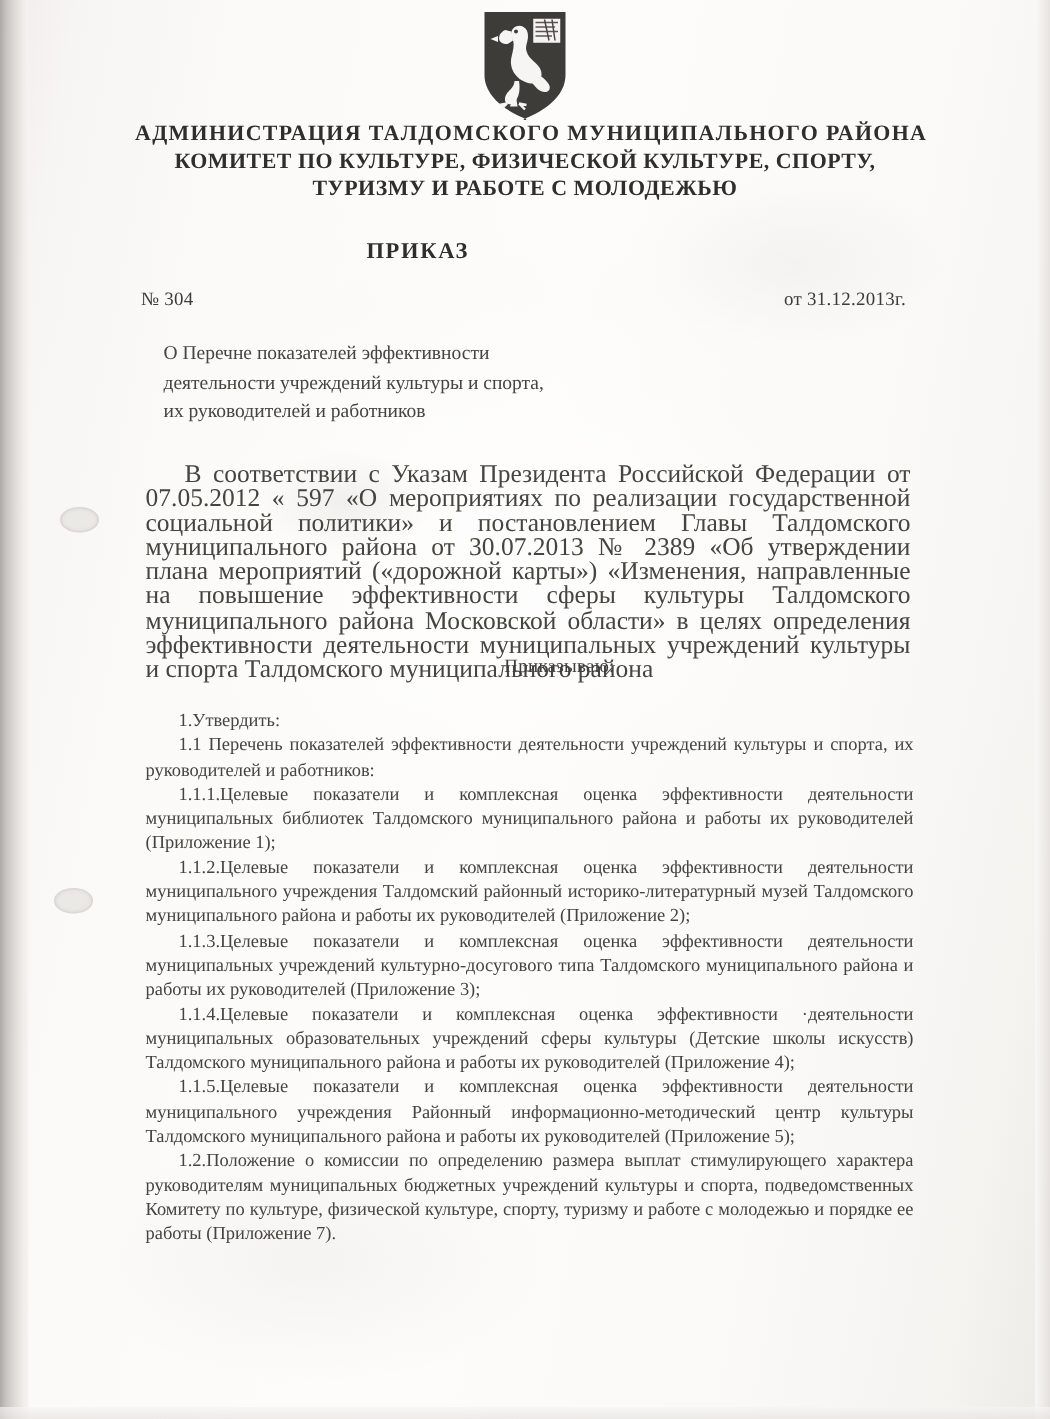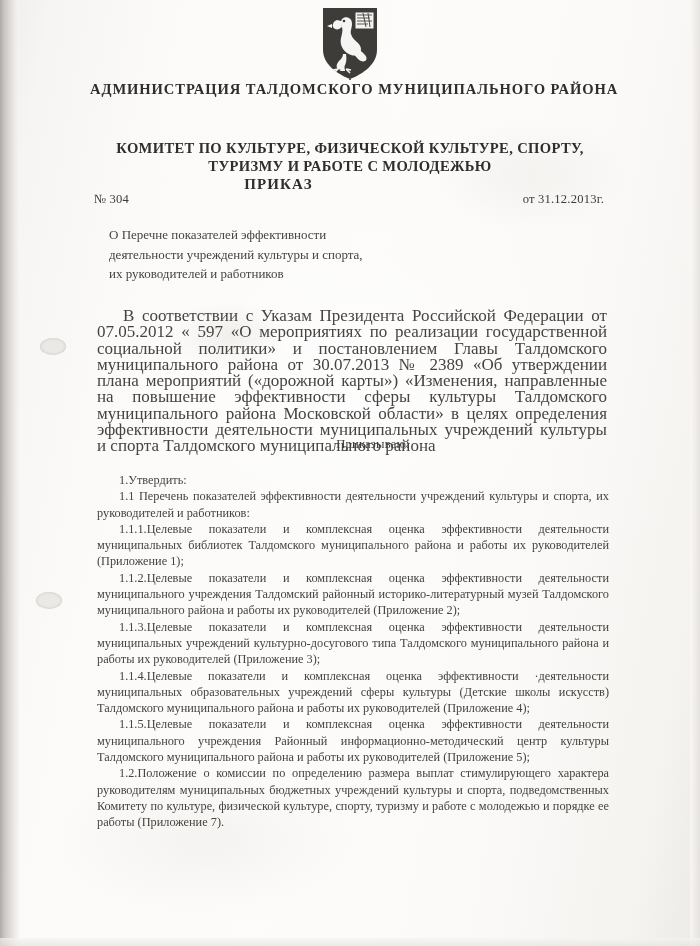--- a/index.html
+++ b/index.html
@@ -101,34 +101,33 @@
   .header-line {
     font-family: "Liberation Serif", "DejaVu Serif", serif;
     font-weight: bold;
     font-size: 14.6px;
     letter-spacing: 0.25px;
     line-height: 18.5px;
     color: #2f2e2c;
     white-space: nowrap;
   }
   #header-line-1 { letter-spacing: 0.9px; text-align: center; }
-  #header-line-2 { letter-spacing: 0.35px; margin-top: 40px; }
+  #header-line-2 { letter-spacing: 0.35px; }
   #header-line-3 { letter-spacing: 0.35px; }
 
   
   #order-word {
     position: absolute;
     left: 0; top: 160px;
     width: 557px;
     text-align: center;
     font-weight: bold;
     font-size: 15px;
     letter-spacing: 1.1px;
     color: #2f2e2c;
-    margin-top: 16px;
   }
 
   
   #order-meta-row {
     position: absolute;
     left: 94px; top: 192px;
     width: 510px;
     display: flex;
     justify-content: space-between;
     align-items: baseline;

